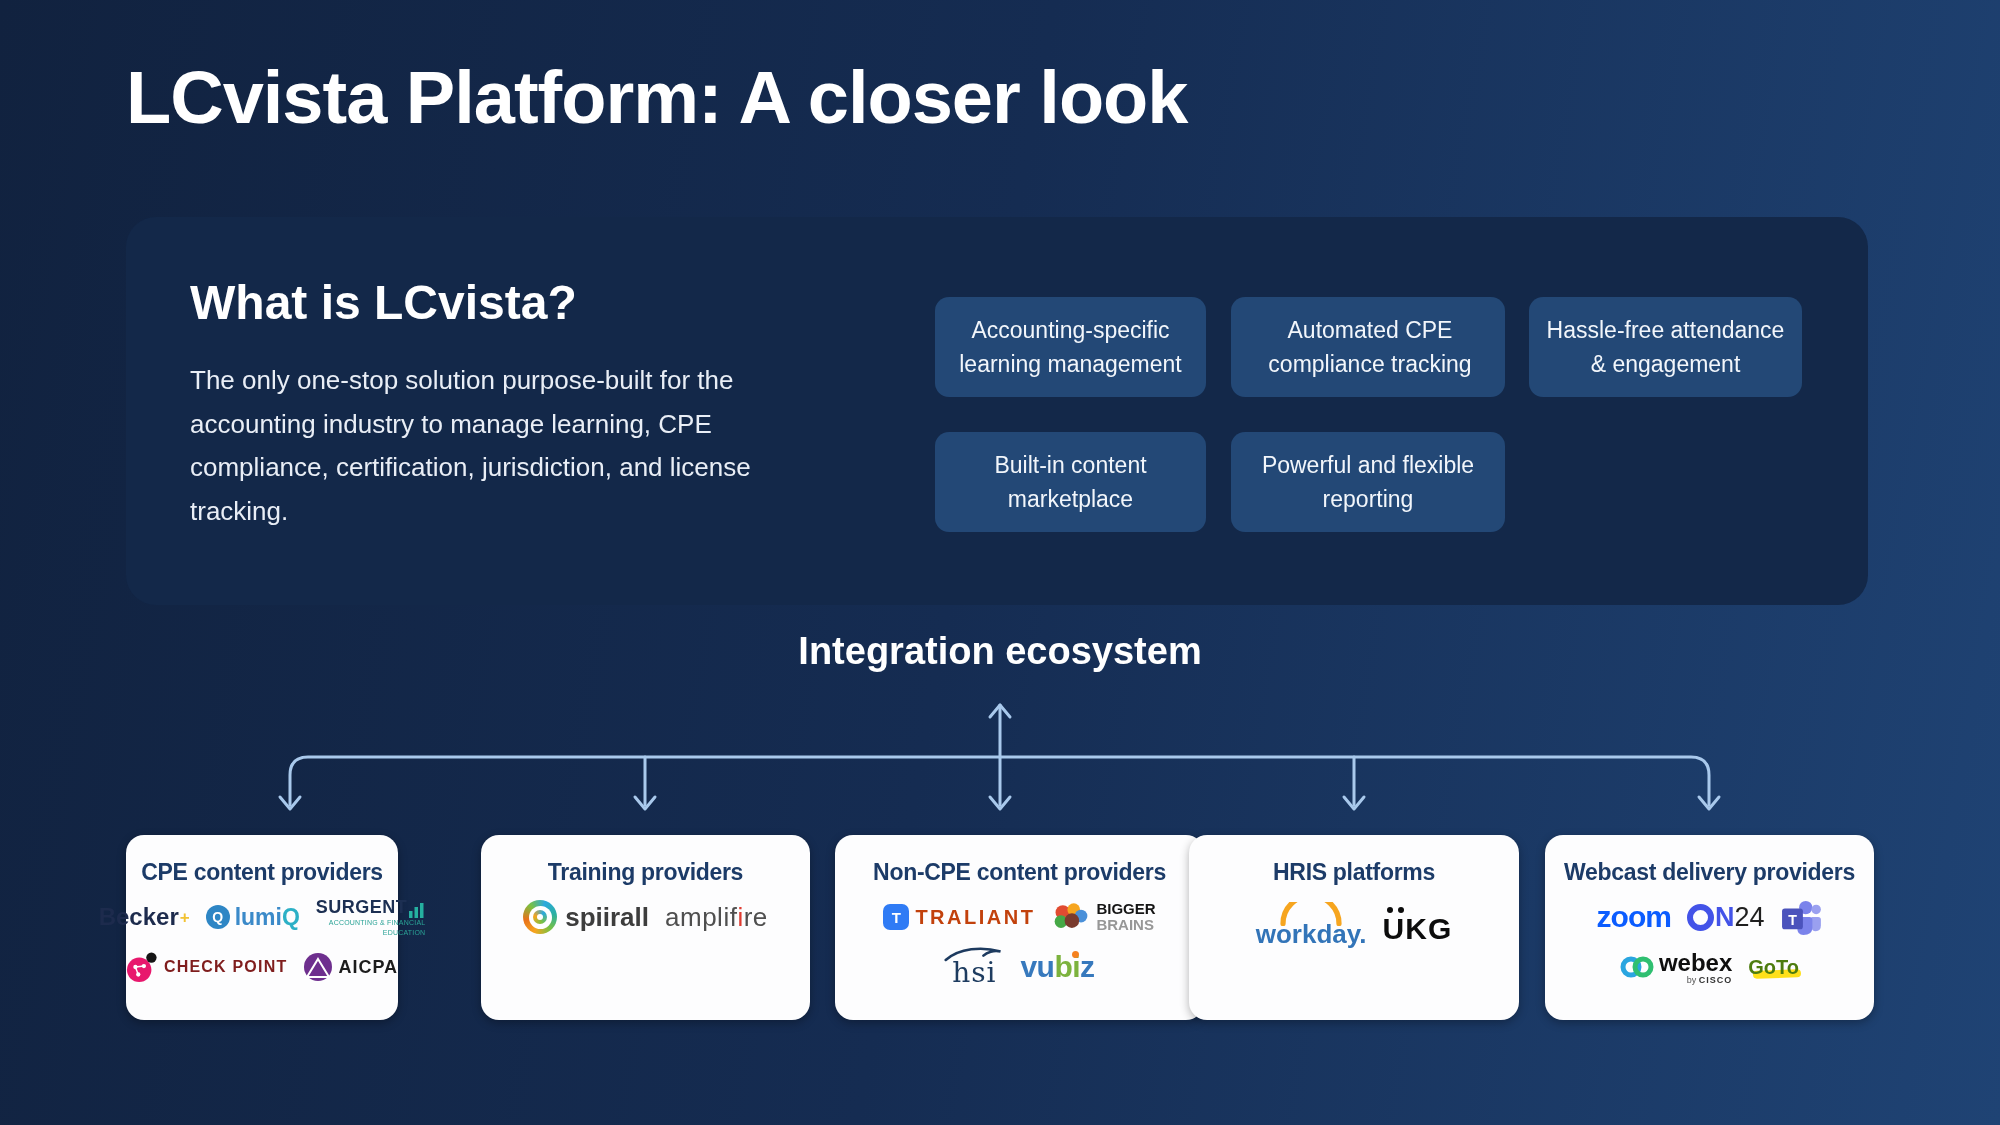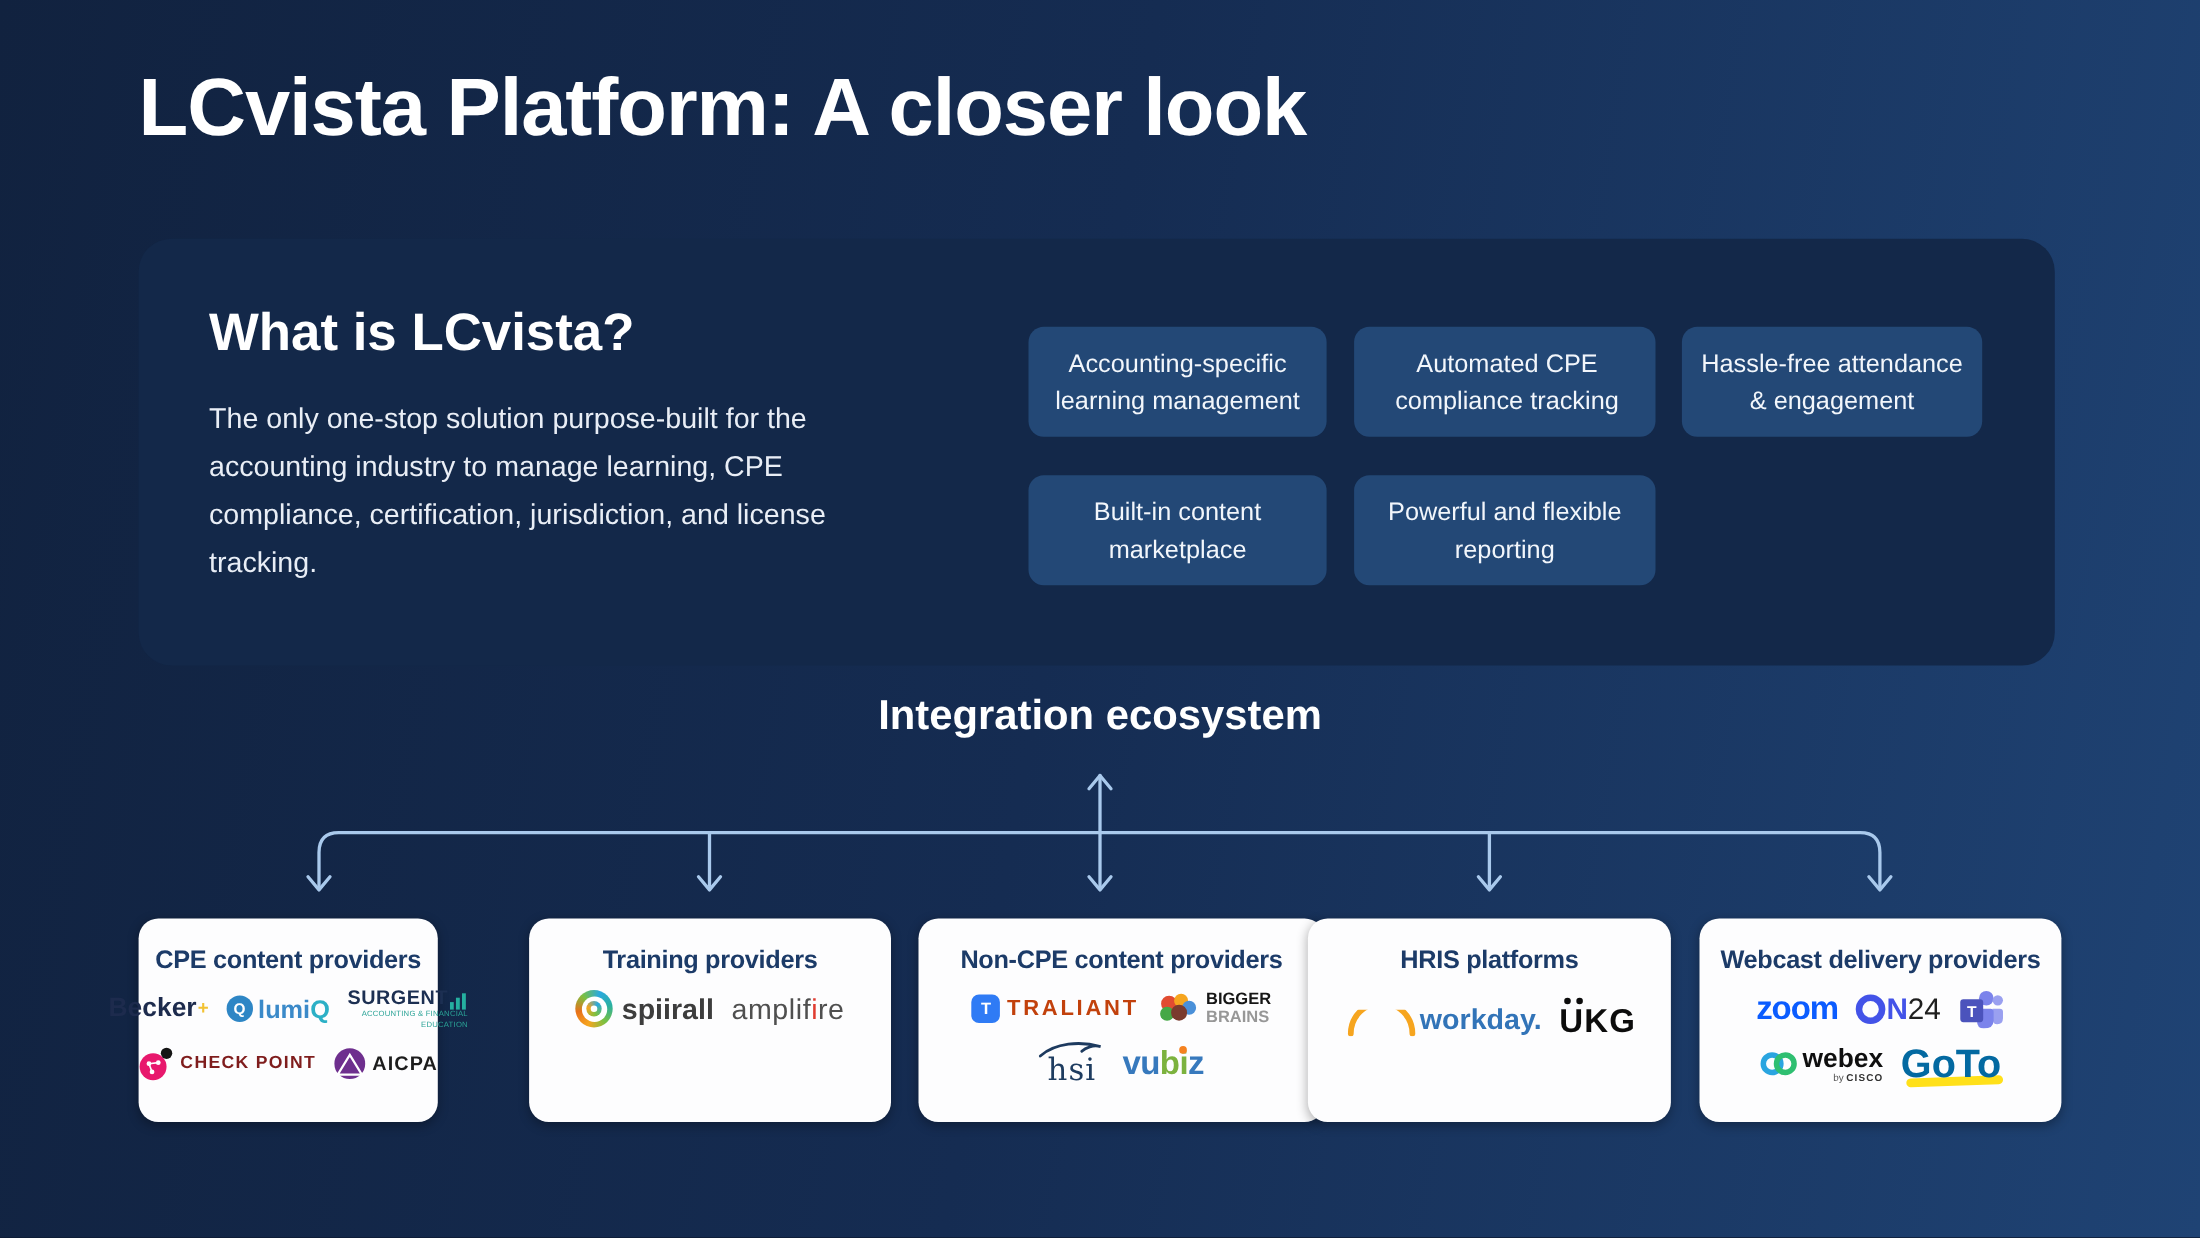--- a/index.html
+++ b/index.html
@@ -86,41 +86,41 @@
   .bb2{font-size:15px;font-weight:800;color:#979797;}
   .lg-hsi{display:inline-flex;flex-direction:column;align-items:center;}
   .hsi-swoosh{margin-bottom:-6px;}
   .hsi-word{font-family:"DejaVu Serif",serif;font-size:28px;color:#1e3c60;letter-spacing:1px;}
   .lg-vubiz{font-size:30px;font-weight:700;letter-spacing:-0.5px;}
   .vb-blue{color:#3779bd;} .vb-green{color:#7cb23e;}
   .vb-i{position:relative;}
   .vb-i::after{content:"";position:absolute;top:1px;left:0;width:7px;height:7px;border-radius:50%;background:#f58220;}
 
   
-  .lg-workday{position:relative;display:inline-flex;flex-direction:row;align-items:center;}
+  .lg-workday{position:relative;display:inline-flex;flex-direction:column;align-items:center;}
   .wd-arc{margin-bottom:-7px;}
   .wd-word{font-size:26px;font-weight:600;color:#3274b8;}
   .lg-ukg{position:relative;display:inline-block;margin-top:6px;}
   .ukg-dots{position:absolute;top:-5px;left:4px;display:flex;gap:5px;}
   .ukg-dots i{width:6px;height:6px;background:#0c0c0c;border-radius:50%;display:block;}
   .ukg-word{font-size:30px;font-weight:800;color:#0c0c0c;letter-spacing:1px;}
 
   
   .lg-zoom{font-size:30px;font-weight:700;color:#0b5cff;letter-spacing:-1px;}
   .lg-on24{display:inline-flex;align-items:center;}
   .on24-o{width:15px;height:15px;border:6px solid #4353e8;border-radius:50%;display:inline-block;margin-right:1px;}
   .on24-n{font-size:27px;font-weight:800;color:#4353e8;}
   .on24-24{font-size:27px;font-weight:400;color:#1f1f1f;}
   .lg-webex{display:inline-flex;align-items:center;gap:5px;}
   .wx-col{display:inline-flex;flex-direction:column;align-items:flex-end;}
   .wx-word{font-size:24px;font-weight:700;color:#0f0f0f;}
   .wx-sub{font-size:9px;color:#555;margin-top:-2px;}
   .wx-cisco{font-weight:700;color:#333;letter-spacing:1px;}
   .lg-goto{position:relative;display:inline-block;}
-  .goto-word{position:relative;z-index:1;font-size:36px;font-weight:800;color:#0369a1;}
+  .goto-word{position:relative;z-index:1;font-size:20px;font-weight:800;color:#4d7c0f;}
   .goto-underline{position:absolute;left:5px;right:-2px;bottom:1px;height:8px;background:#ffe01a;
     border-radius:4px;transform:rotate(-2deg);z-index:0;}
 </style>
 </head>
 <body>
 
 <div class="slide">
 
   <h1 class="title">LCvista Platform: A closer look</h1>
 

